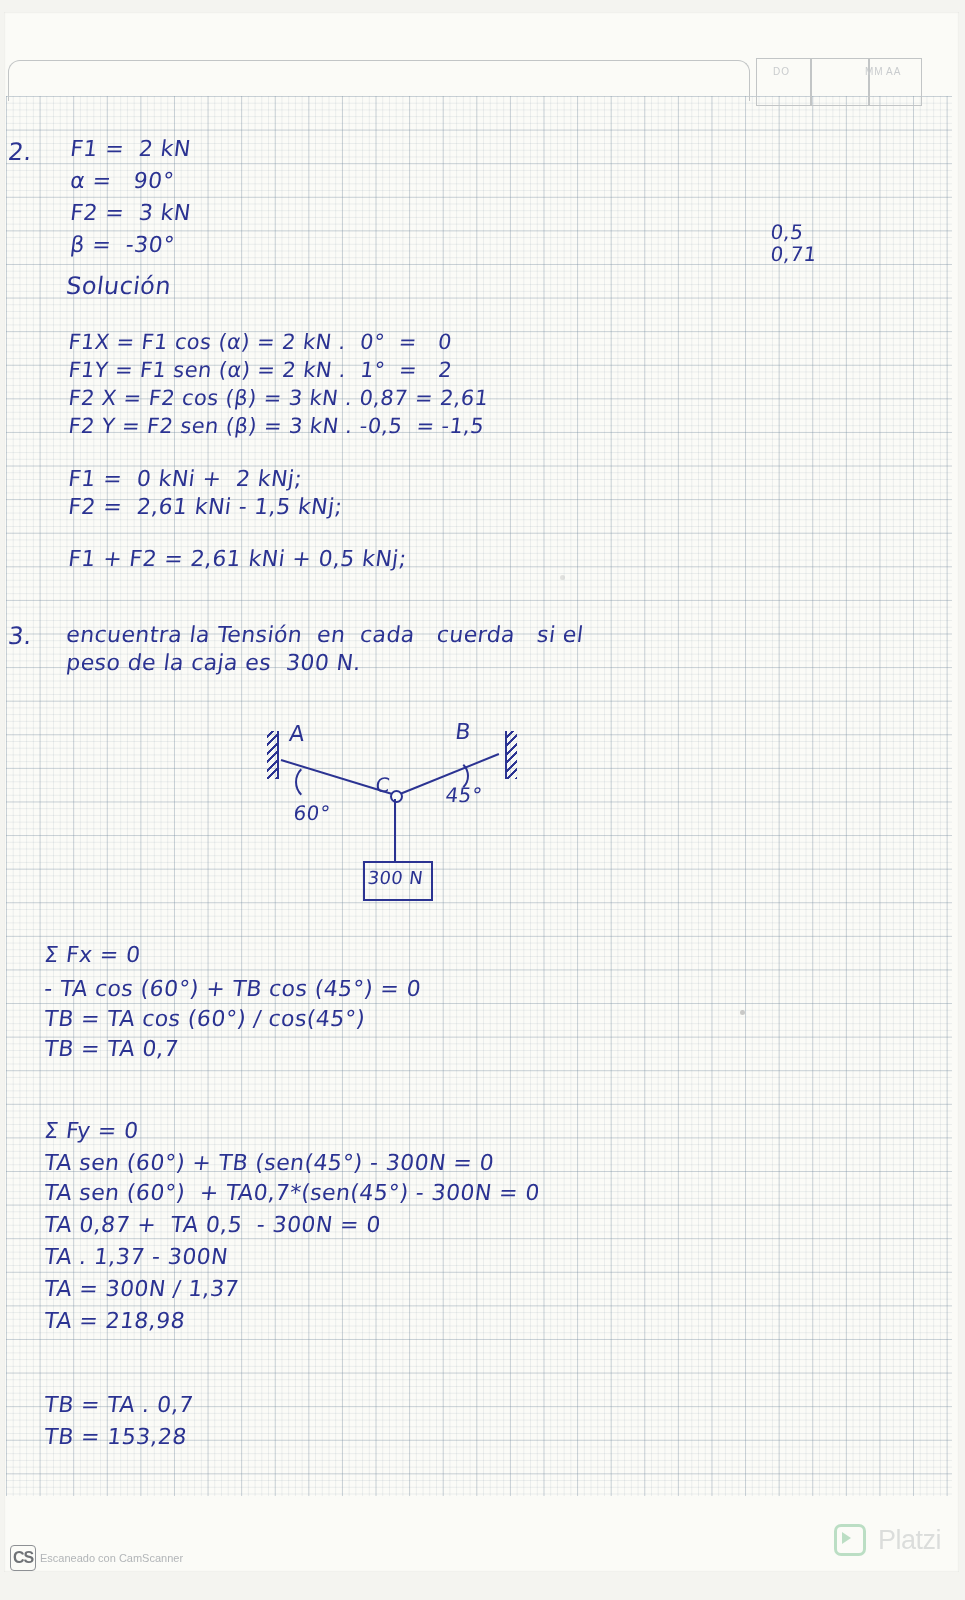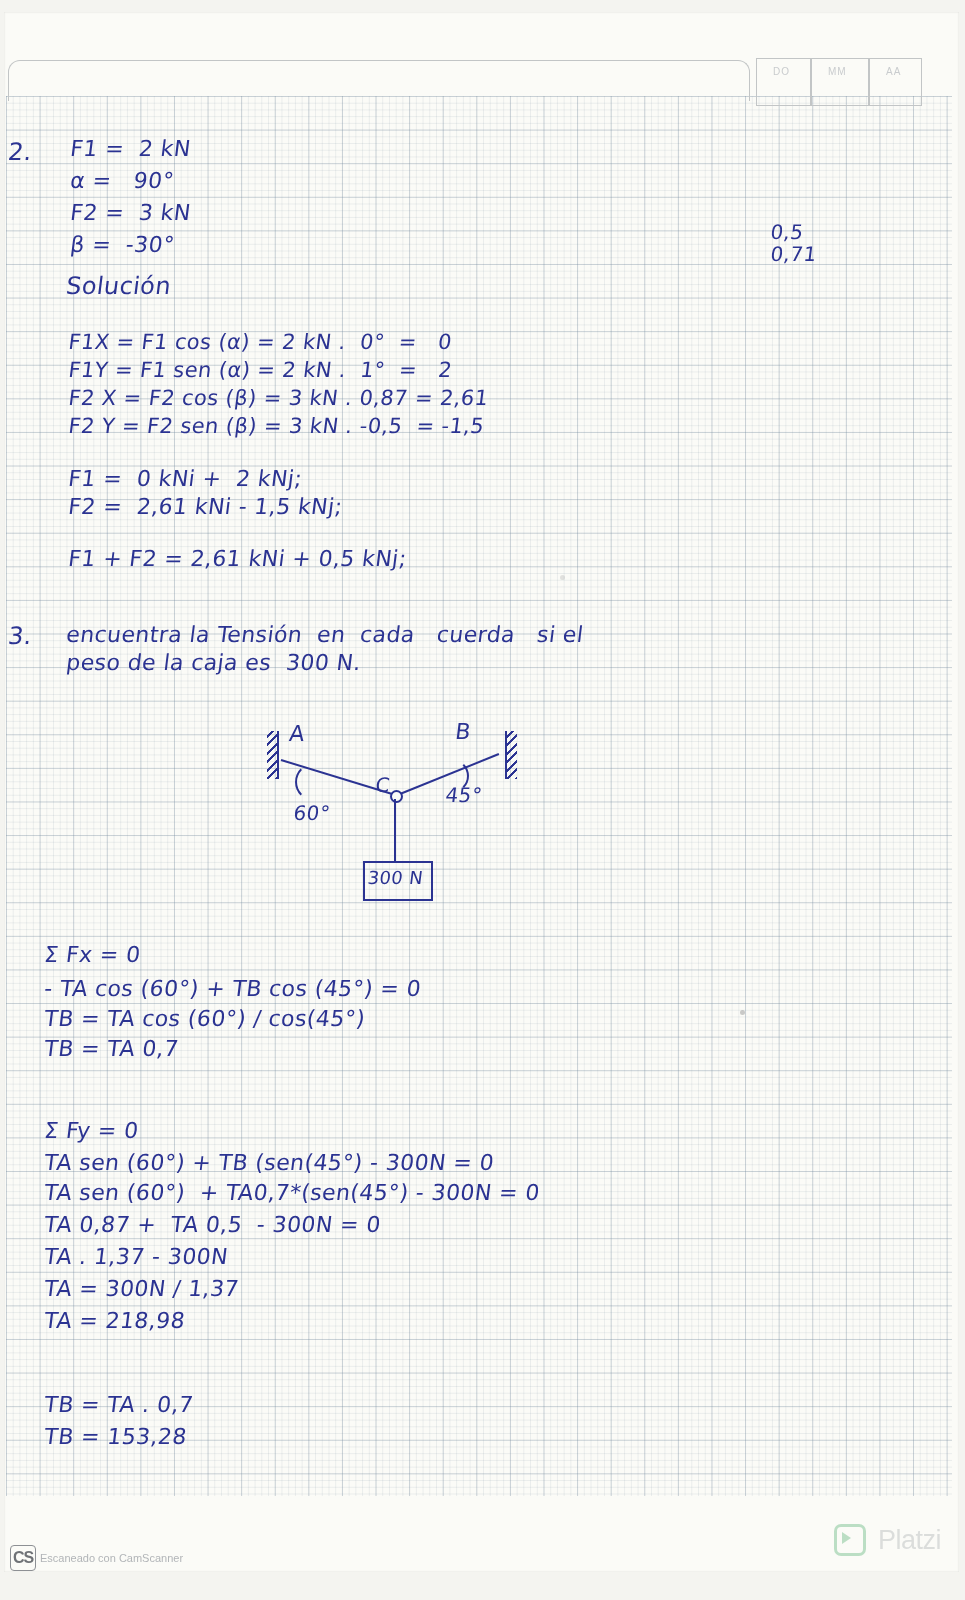--- a/index.html
+++ b/index.html
@@ -126,21 +126,21 @@
   <div id="paper"></div>
 
   <div id="gridfine"></div>
   <div id="grid"></div>
 
   <div class="hdr-tab"></div>
   <div class="hdr-cell" style="left:756px;width:54px;"></div>
   <div class="hdr-cell" style="left:810px;width:58px;"></div>
   <div class="hdr-cell" style="left:868px;width:52px;"></div>
   <div class="hdr-label" style="left:773px;top:66px;">DO</div>
-  <div class="hdr-label" style="left:828px;top:66px;">MM</div>
+  <div class="hdr-label" style="left:865px;top:66px;">MM</div>
   <div class="hdr-label" style="left:886px;top:66px;">AA</div>
 
   <div class="hw ink sz24 slant" style="left:10px;top:138px;">2.</div>
 
   <div class="hw ink sz22 slant" style="left:72px;top:136px;">F1 =  2 kN</div>
   <div class="hw ink sz22 slant" style="left:72px;top:168px;">α =   90°</div>
   <div class="hw ink sz22 slant" style="left:72px;top:200px;">F2 =  3 kN</div>
   <div class="hw ink sz22 slant" style="left:72px;top:232px;">β =  -30°</div>
 
   <div class="hw ink sz24 slant" style="left:68px;top:272px;">Solución</div>

